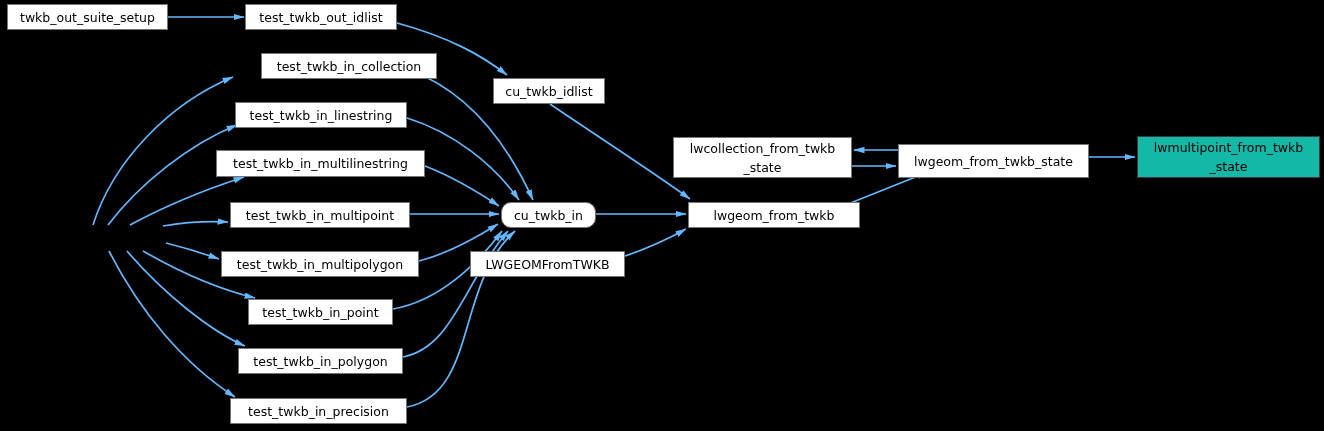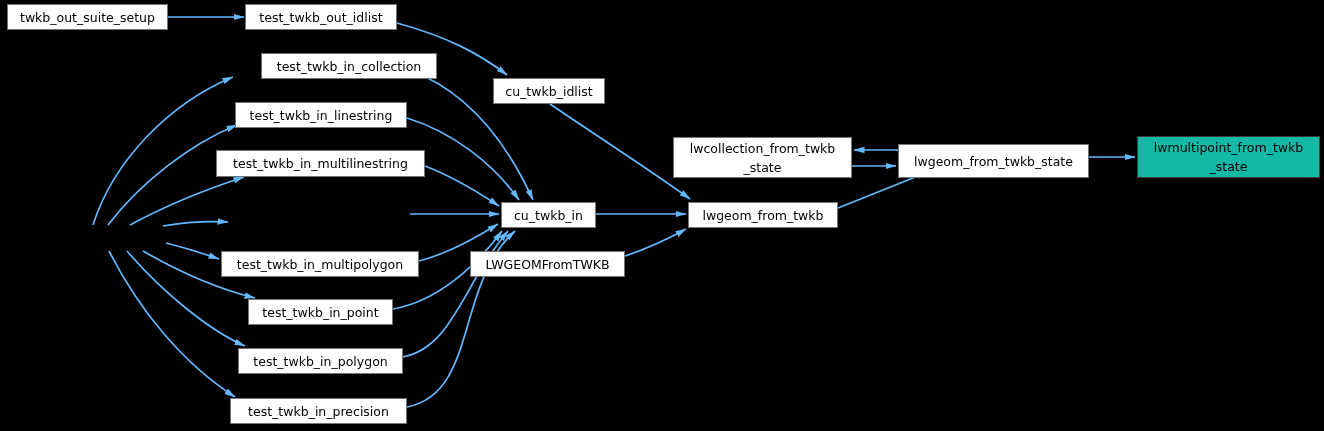--- a/index.html
+++ b/index.html
@@ -98,24 +98,25 @@
   <div class="node highlight" style="left:1137px; top:136px; width:183px; height:42px;">lwmultipoint_from_twkb
 _state</div>
 
   <div class="node" style="left:673px; top:137px; width:179px; height:41px;">lwcollection_from_twkb
 _state</div>
 
   <div class="node" style="left:898px; top:144px; width:191px; height:34px;">lwgeom_from_twkb_state</div>
 
   <div class="node" style="left:216px; top:150px; width:209px; height:27px;">test_twkb_in_multilinestring</div>
 
+  <div class="node" style="left:230px; top:202px; width:180px; height:26px;">test_twkb_in_multipoint</div>
 
-  <div class="node" style="left:501px; top:202px; width:95px; height:26px;">cu_twkb_in</div>
+  <div class="node" style="left:501px; top:202px; width:95px; height:26px;border-radius:10px;">cu_twkb_in</div>
 
-  <div class="node" style="left:688px; top:202px; width:150px; height:26px;">lwgeom_from_twkb</div>
+  <div class="node" style="left:688px; top:202px; width:172px; height:26px;">lwgeom_from_twkb</div>
 
 
   <div class="node" style="left:221px; top:251px; width:198px; height:26px;">test_twkb_in_multipolygon</div>
 
   <div class="node" style="left:470px; top:251px; width:155px; height:26px;">LWGEOMFromTWKB</div>
 
   <div class="node" style="left:248px; top:299px; width:145px; height:26px;">test_twkb_in_point</div>
 
   <div class="node" style="left:238px; top:348px; width:165px; height:26px;">test_twkb_in_polygon</div>
 

